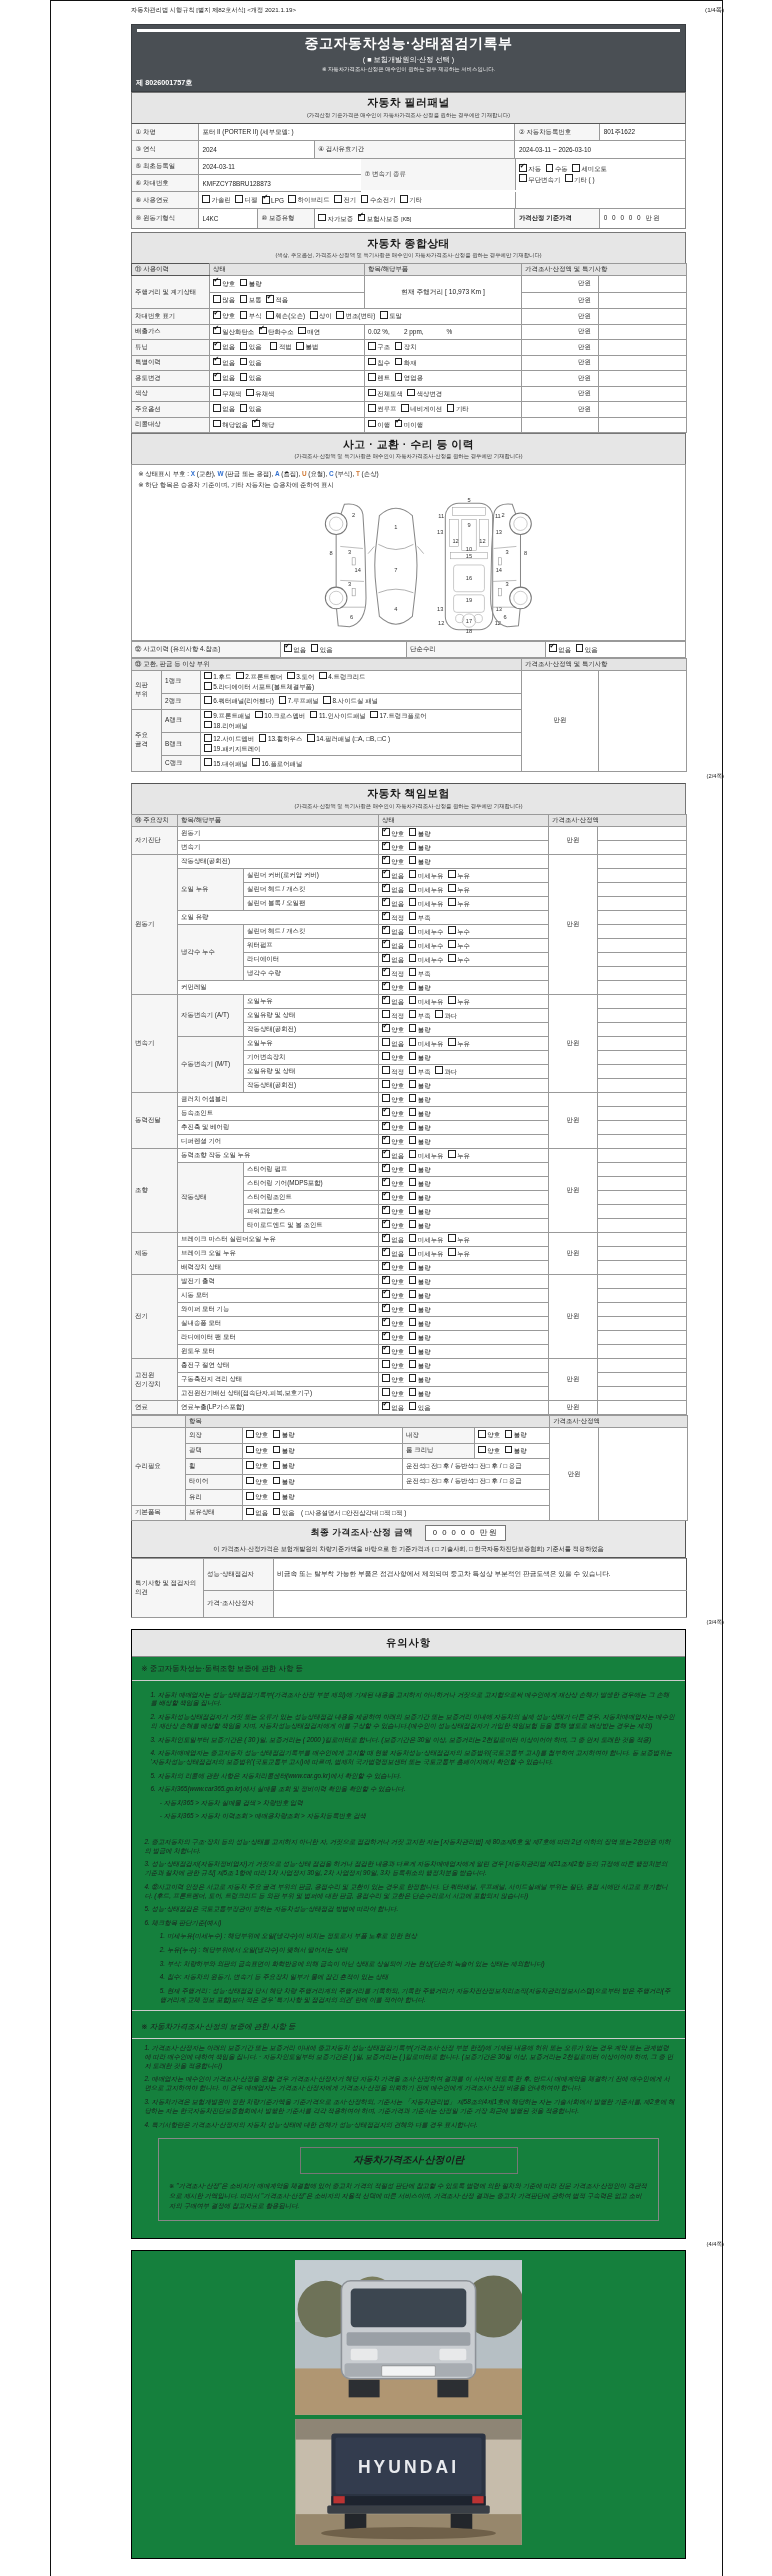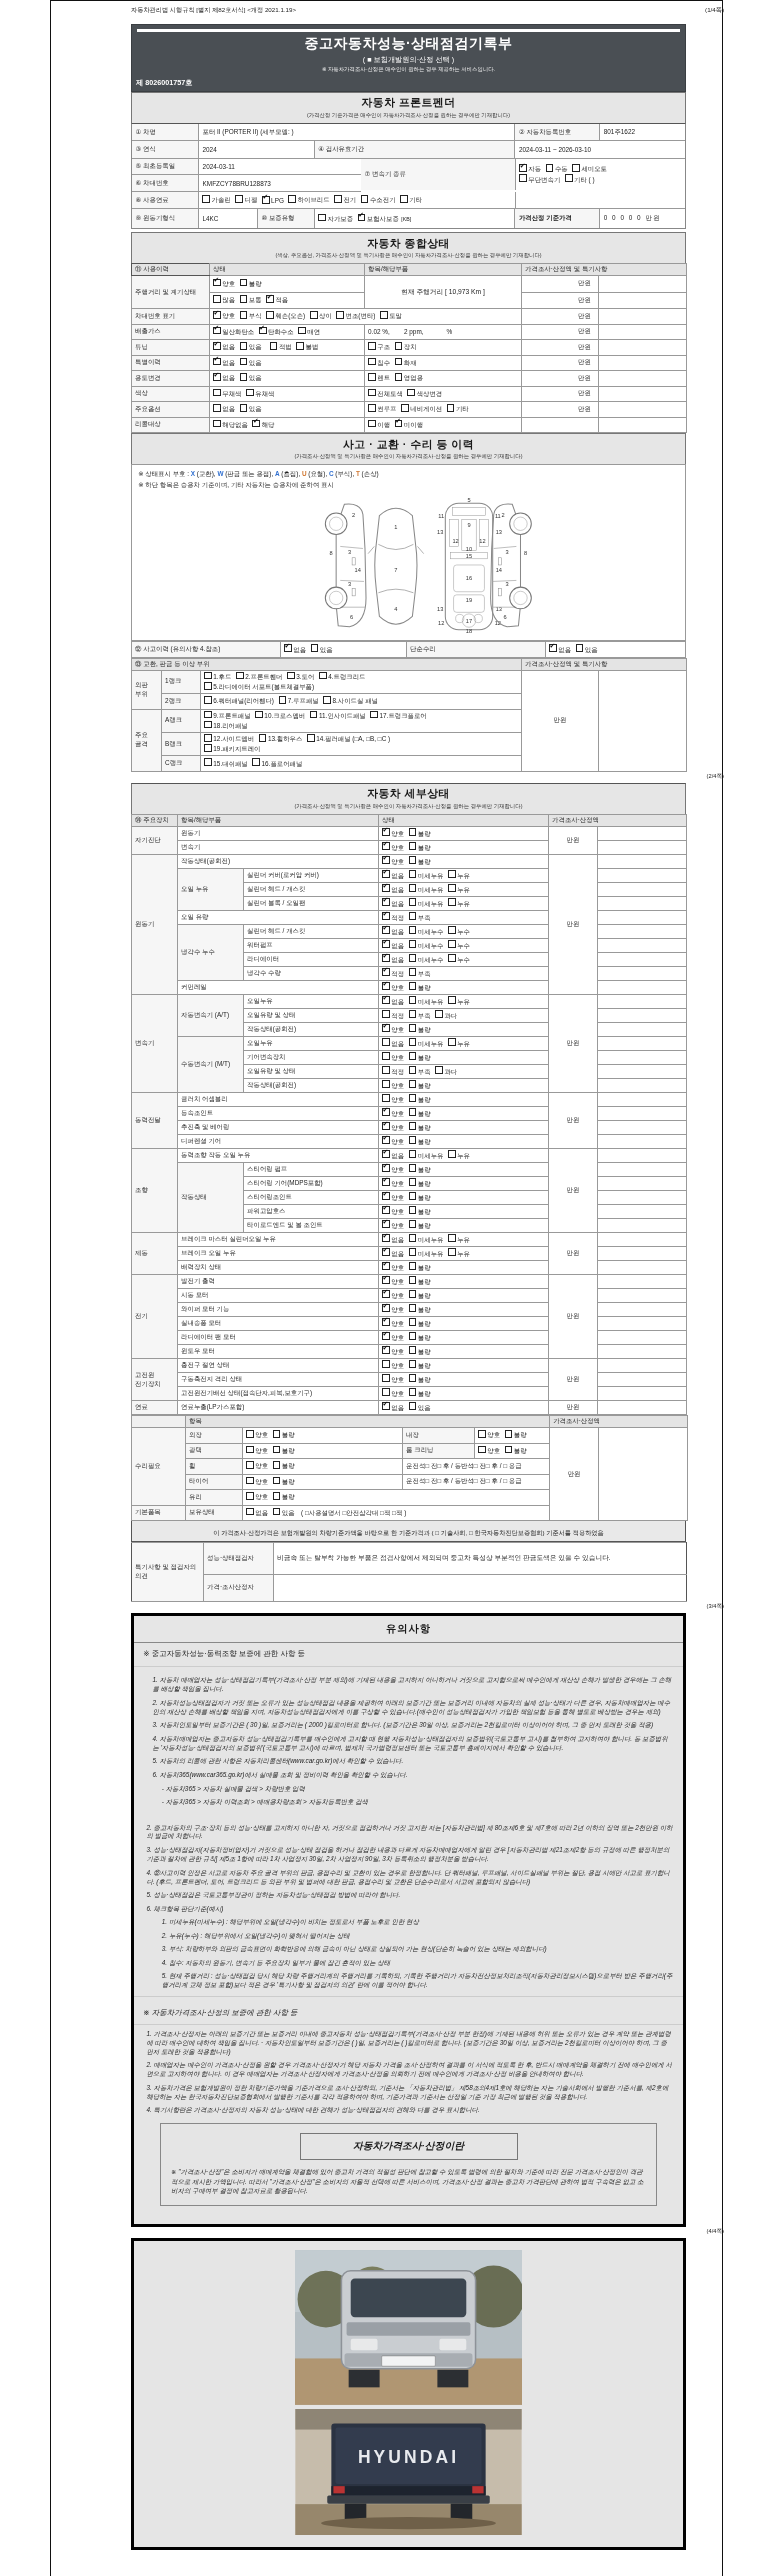--- a/index.html
+++ b/index.html
@@ -51,21 +51,21 @@
   .bi-lbl{background:#f6f6f6;}
 
   .pre{white-space:pre;}
   .mw{text-align:right;padding-right:7.2px;}
 
   
   .diagram-wrap{border:0.5px solid #999;border-top:none;background:#fff;padding:3.1px 0;}
   svg text{font-family:"Liberation Sans",sans-serif;}
 
   
-  .block{border:3px solid #000000;margin-top:1px;background:#e5e5e5;}
+  .block{border:1px solid #000000;margin-top:1px;background:#15803d;}
   .block-head{background:#e6e6e6;border-bottom:0.5px solid #888;text-align:center;font-size:10.3px;font-weight:bold;padding:6.2px 0;letter-spacing:1px;}
   .n-sec-h{font-size:7.5px;padding:6.2px 9.3px;border-bottom:0.5px solid #ccc;}
   .n-body{padding:5.2px 10.3px 7.2px;font-style:italic;}
   .n-item{font-size:6.4px;line-height:1.4;margin:4.6px 0 4.6px 8.2px;}
   .n-item.outer{margin-left:2.1px;}
   .n-item.sub{margin-left:17.5px;}
   .n-divider{border-top:0.5px solid #ccc;margin:5.2px -10.3px;}
 
   .pricing-outer{border:0.5px solid #888;margin:8.2px 15.5px 10.3px;padding:8.2px 10.3px 9.3px;}
   .pricing-title{border:0.5px solid #777;width:216px;margin:0 auto;text-align:center;font-size:9.8px;font-weight:bold;padding:6.2px 0;}
@@ -92,21 +92,21 @@
 
   <div class="dark-head">
     <div class="white-bar"></div>
     <div class="t1">중고자동차성능·상태점검기록부</div>
     <div class="t2">( ■ 보험개발원의·산정 선택 )</div>
     <div class="t3">※ 자동차가격조사·산정은 매수인이 원하는 경우 제공하는 서비스입니다.</div>
     <div class="docno">제 8026001757호</div>
   </div>
 
   <div class="sec-head" style="margin-top:0;">
-    <div class="st">자동차 프론트펜더</div>
+    <div class="st">자동차 필러패널</div>
     <div class="sn">(가격산정 기준가격은 매수인이 자동차가격조사·산정을 원하는 경우에만 기재합니다)</div>
   </div>
   <div class="bi" id="basic-info">
       <div class="bi-row">
         <div class="bi-cell bi-lbl" style="width:67px;height:16.5px;">① 차명</div>
         <div class="bi-cell " style="width:317px;height:16.5px;">포터 II (PORTER II) (세부모델: )</div>
         <div class="bi-cell bi-lbl" style="width:85px;height:16.5px;">② 자동차등록번호</div>
         <div class="bi-cell " style="width:85px;height:16.5px;">801주1622</div>
       </div>
       <div class="bi-row">
@@ -378,21 +378,21 @@
         <tr style="height:15.5px;">
           <td class="lblcell">C랭크</td>
           <td><span class="opt"><span class="box"></span>15.대쉬패널</span><span class="opt"><span class="box"></span>16.플로어패널</span></td>
         </tr>
       </tbody>
     </table>
 
   <div class="marker" style="margin-right:-38px;">(2/4쪽)</div>
 
   <div class="sec-head" style="border-top:1px solid #555;">
-    <div class="st">자동차 세부상태</div>
+    <div class="st">자동차 책임보험</div>
     <div class="sn">(가격조사·산정액 및 특기사항은 매수인이 자동차가격조사·산정을 원하는 경우에만 기재합니다)</div>
   </div>
   <table id="detail-table">
       <colgroup>
         <col style="width:46px">
         <col style="width:66px">
         <col style="width:135px">
         <col style="width:170px">
         <col style="width:49px">
         <col style="width:89px">
@@ -687,20 +687,24 @@
         </tr>
         <tr style="height:15.5px;">
           <td class="grpcell ctr">기본품목</td>
           <td class="lblcell">보유상태</td>
           <td colspan="3"><span class="opt"><span class="box"></span>없음</span><span class="opt"><span class="box"></span>있음</span> ( □사용설명서 □안전삼각대 □잭 □잭 )</td>
         </tr>
       </tbody>
     </table>
 
   <div style="background:#e9e9e9;border:1px solid #555;border-top:none;padding:4.1px 5.2px 3.1px;">
+    <div style="text-align:center;">
+      <span style="font-size:8.8px;font-weight:bold;letter-spacing:0.5px;">최종 가격조사·산정 금액</span>
+      <span style="display:inline-block;border:0.5px solid #777;background:#fff;padding:2.1px 7.2px;margin-left:9.3px;font-size:7.7px;letter-spacing:1.5px;">0  0  0  0  0 만원</span>
+    </div>
     <div style="text-align:center;font-size:6.2px;margin-top:3.6px;">이 가격조사·산정가격은 보험개발원의 차량기준가액을 바탕으로 한 기준가격과 ( □ 기술사회, □ 한국자동차진단보증협회) 기준서를 적용하였음</div>
   </div>
 
   <table id="remarks-table">
       <colgroup>
         <col style="width:72px">
         <col style="width:70px">
         <col style="width:413px">
       </colgroup>
       <tbody>

